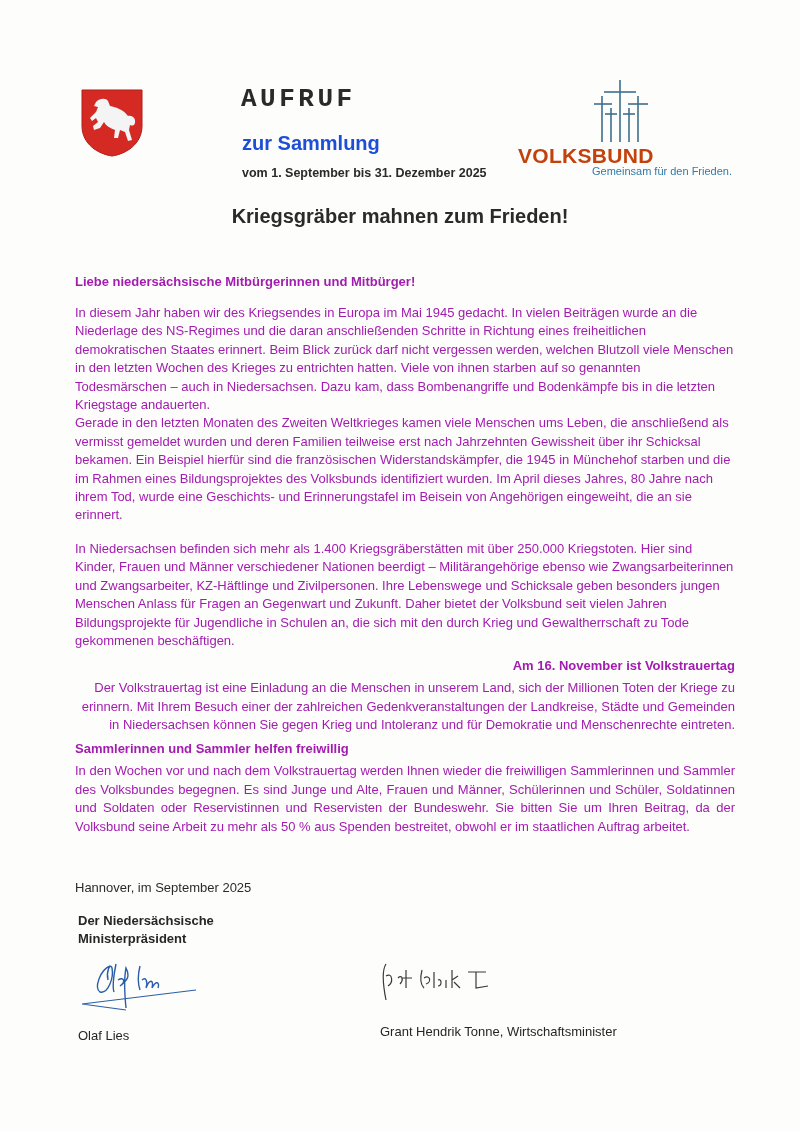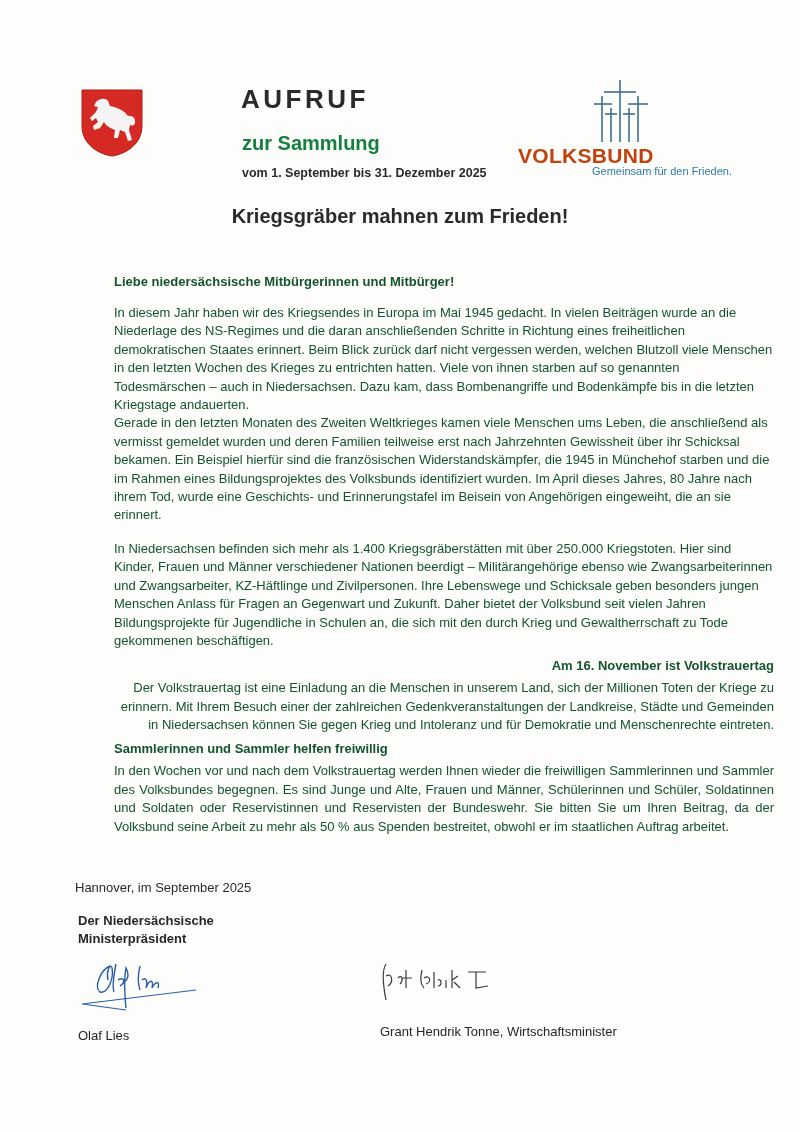--- a/index.html
+++ b/index.html
@@ -2,29 +2,29 @@
 <html><head>
   <meta charset="utf-8">
   <style>
     html, body { margin: 0; padding: 0; }
     body {
       width: 800px; height: 1132px; background: #fdfdfb; position: relative; overflow: hidden;
       font-family: "Liberation Sans", sans-serif; color: #262626;
     }
     .abs { position: absolute; }
     .coat { left: 80px; top: 88px; width: 64px; height: 70px; }
-    .title-main { left: 241px; top: 84px; font-size: 26px; font-weight: bold; letter-spacing: 3.5px; color: #2a2a2a; font-family: Liberation Sans, sans-serif; }
-    .title-sub { left: 242px; top: 132px; font-size: 20px; font-weight: bold; color: #15803d; }
+    .title-main { left: 241px; top: 84px; font-size: 26px; font-weight: bold; letter-spacing: 3.5px; color: #2a2a2a; font-family: Liberation Mono, monospace; }
+    .title-sub { left: 242px; top: 132px; font-size: 20px; font-weight: bold; color: #1d4ed8; }
     .title-dates { left: 242px; top: 166px; font-size: 12.5px; font-weight: bold; color: #2a2a2a; }
     .vb-logo { left: 590px; top: 78px; width: 60px; height: 66px; }
     .vb-name { left: 518px; top: 144px; font-size: 21px; font-weight: bold; color: #c2410c; letter-spacing: 0.3px; }
     .vb-claim { left: 592px; top: 165px; font-size: 11px; color: #2f7ba8; }
     .headline { left: 0; width: 800px; top: 205px; text-align: center; font-size: 20px; font-weight: bold; color: #2a2a2a; }
     .body-text {
-      left: 75px; width: 660px; font-size: 13px; line-height: 18.4px; color: #14532d; margin-left: 39px;
+      left: 75px; width: 660px; font-size: 13px; line-height: 18.4px; color: #a21caf;
     }
     .body-text p { margin: 0; }
     .greeting { top: 273px; font-weight: bold; font-size: 13px; }
     .p1 { top: 304px; }
     .p2 { top: 540px; }
     .h-section { font-weight: bold; }
     .s1 { top: 657px; text-align: right; }
     .s2 { top: 740px; }
     .justify { text-align: justify; }
     .bold { font-weight: bold; }

